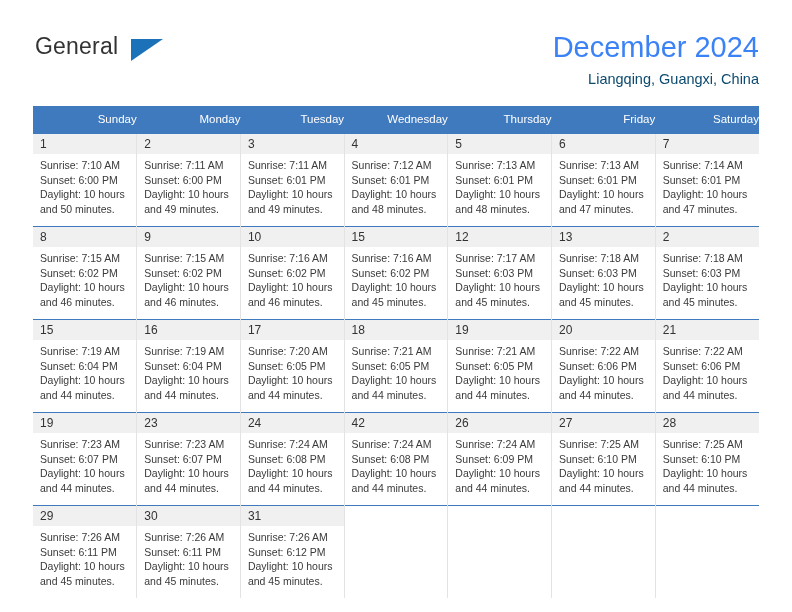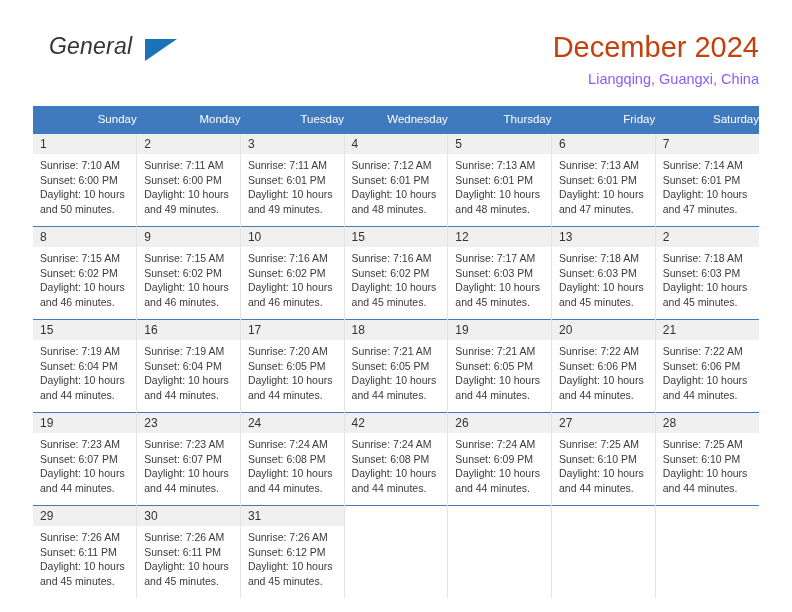--- a/index.html
+++ b/index.html
@@ -24,25 +24,24 @@
   
   .header {
     position: absolute;
     left: 33px;
     top: 30px;
     right: 33px;
     height: 66px;
   }
   .logo {
     position: absolute;
-    left: 16px;
+    left: 2px;
     top: 4px;
     width: 220px;
     height: 58px;
-    font-style: italic;
   }
   .logo-general {
     font-size: 23px;
     color: #333333;
     letter-spacing: 0.2px;
     line-height: 25px;
     display: block;
     font-family: "Liberation Sans", sans-serif;
   }
   .logo-blue {
@@ -64,28 +63,28 @@
     border-bottom: 22px solid transparent;
   }
   .title-block {
     position: absolute;
     right: 0;
     top: 0;
     text-align: right;
   }
   .cal-title {
     font-size: 29px;
-    color: #c2410c;
+    color: #3b82f6;
     line-height: 34px;
     white-space: nowrap;
     margin-left: 35px;
   }
   .cal-subtitle {
     font-size: 14.5px;
-    color: #8b5cf6;
+    color: #0c4a6e;
     line-height: 20px;
     margin-top: 5px;
     white-space: nowrap;
   }
 
   
   .calendar {
     position: absolute;
     left: 33px;
     top: 106px;

